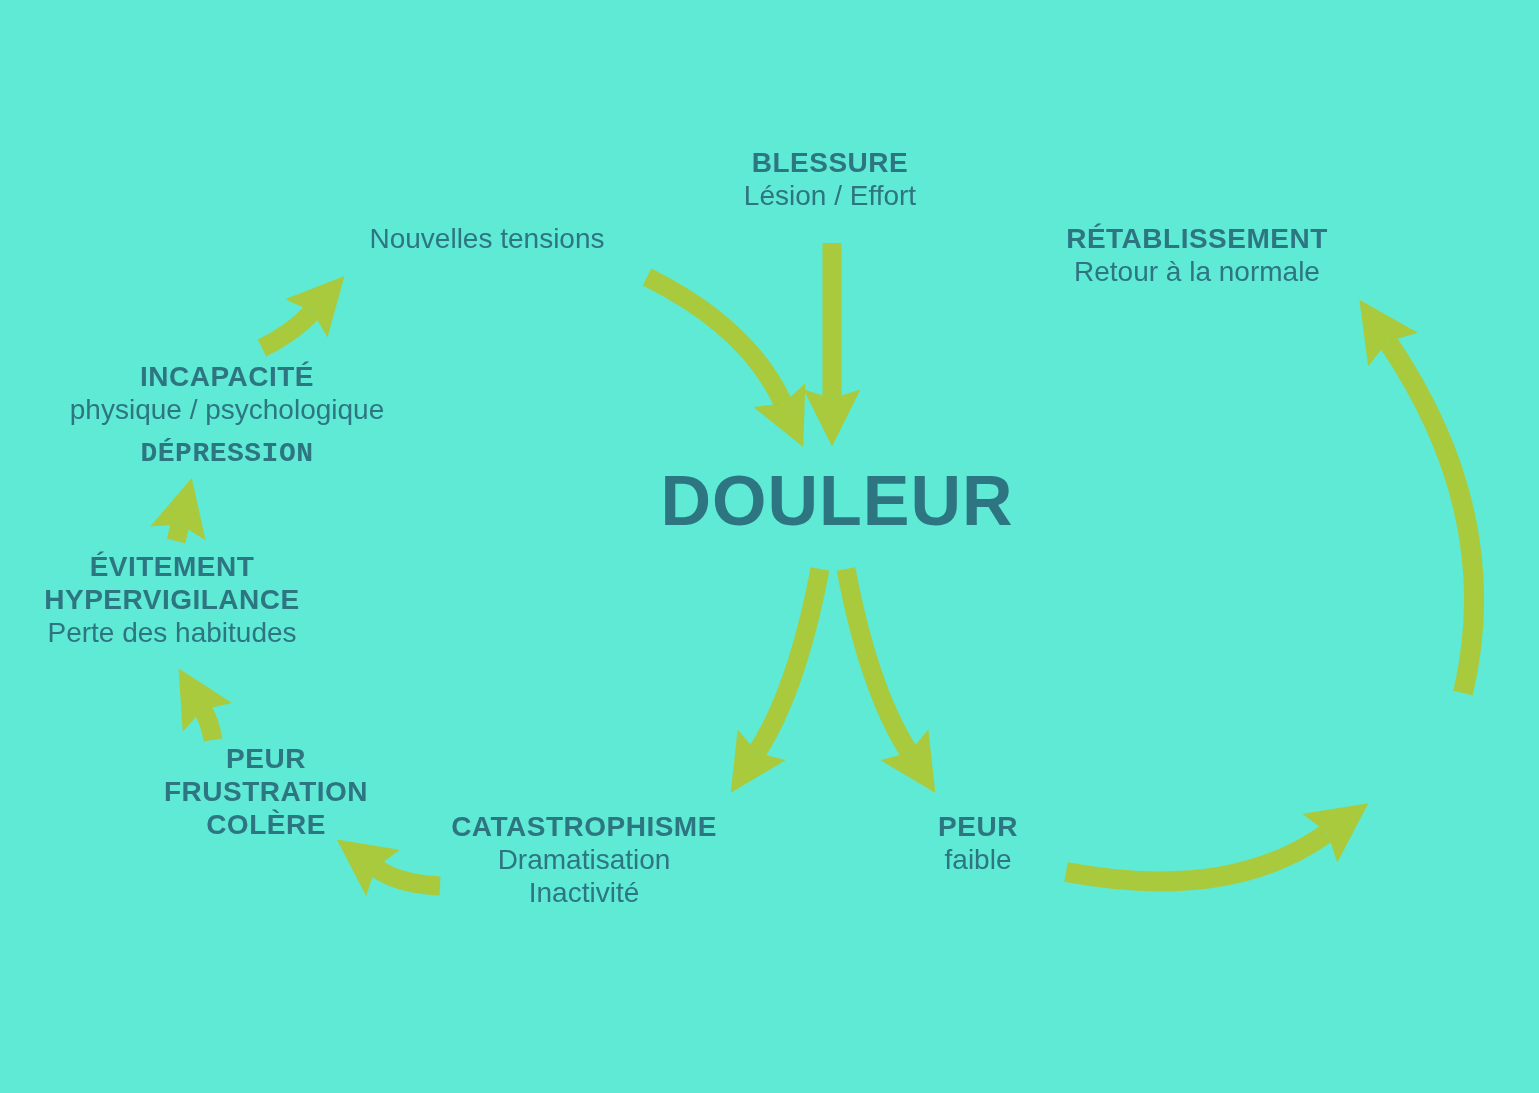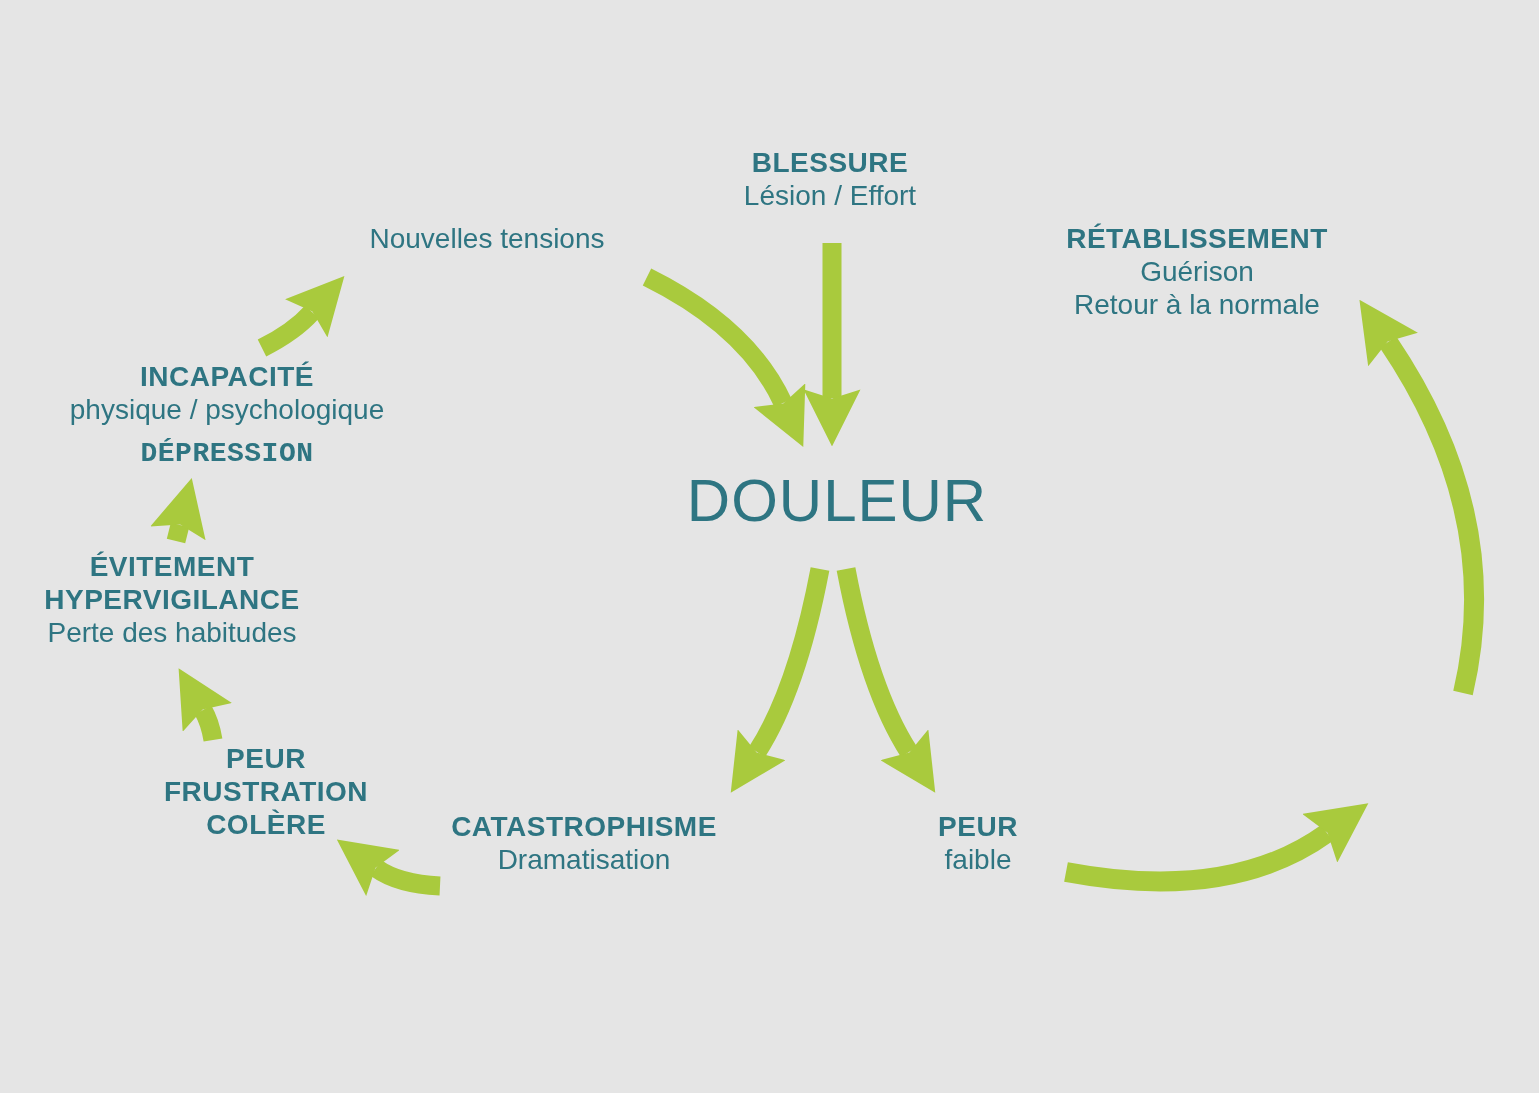--- a/index.html
+++ b/index.html
@@ -4,21 +4,21 @@
 <style>
   html, body {
     margin: 0;
     padding: 0;
     background: #ffffff;
   }
   #canvas {
     position: relative;
     width: 1539px;
     height: 1093px;
-    background: #e5e5e5;
+    background: #5eead4;
     overflow: hidden;
     font-family: "Liberation Sans", "DejaVu Sans", sans-serif;
   }
   #arrow-layer {
     position: absolute;
     left: 0;
     top: 0;
     width: 1539px;
     height: 1093px;
   }
@@ -32,22 +32,22 @@
     font-size: 28px;
   }
   .node .t {
     font-weight: 700;
     letter-spacing: 0.5px;
   }
   .node .s {
     font-weight: 400;
   }
   #node-douleur {
-    font-size: 60px;
-    font-weight: 400;
+    font-size: 70px;
+    font-weight: 700;
     line-height: 78px;
     letter-spacing: 1px;
   }
 </style>
 </head>
 <body>
 
 <div id="canvas">
 
   <svg id="arrow-layer" viewBox="0 0 1539 1093" xmlns="http://www.w3.org/2000/svg">
@@ -74,21 +74,20 @@
     <div class="t">BLESSURE</div>
     <div class="s">Lésion / Effort</div>
   </div>
 
   <div class="node" id="node-affaiblissement" style="left:487px; top:222px;">
     <div class="s">Nouvelles tensions</div>
   </div>
 
   <div class="node" id="node-retablissement" style="left:1167px; top:222px;margin-left:30px;">
     <div class="t">RÉTABLISSEMENT</div>
-    <div class="s">Guérison</div>
     <div class="s">Retour à la normale</div>
   </div>
 
   <div class="node" id="node-douleur" style="left:837px; top:462px;">
     <span>DOULEUR</span>
   </div>
 
   <div class="node" id="node-incapacite" style="left:227px; top:360px;">
     <div class="t">INCAPACITÉ</div>
     <div class="s">physique / psychologique</div>
@@ -106,20 +105,21 @@
 
   <div class="node" id="node-peur-frustration" style="left:266px; top:742px;">
     <div class="t">PEUR</div>
     <div class="t">FRUSTRATION</div>
     <div class="t">COLÈRE</div>
   </div>
 
   <div class="node" id="node-catastrophisme" style="left:584px; top:810px;">
     <div class="t">CATASTROPHISME</div>
     <div class="s">Dramatisation</div>
+    <div class="s">Inactivité</div>
   </div>
 
   <div class="node" id="node-peur-faible" style="left:978px; top:810px;">
     <div class="t">PEUR</div>
     <div class="s">faible</div>
   </div>
 
 
 </div>
 

